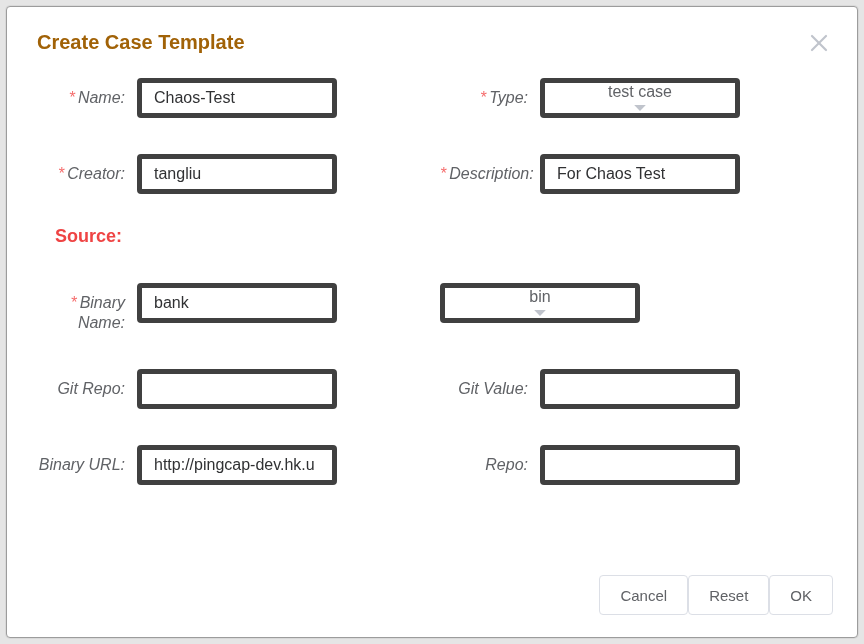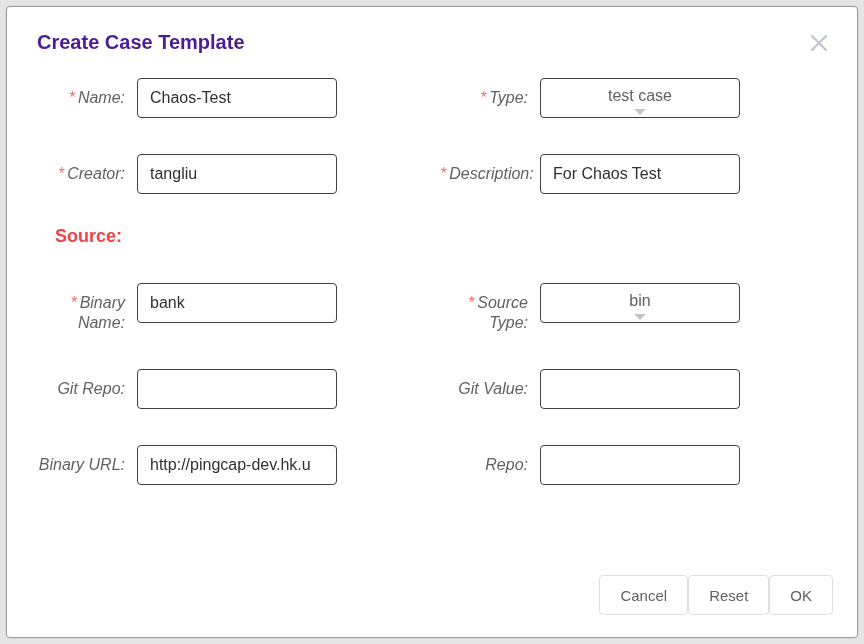--- a/index.html
+++ b/index.html
@@ -20,21 +20,21 @@
     display: flex;
     flex-direction: column;
   }
   .modal-header {
     padding: 24px 30px 0 30px;
     position: relative;
   }
   .modal-title {
     font-size: 20px;
     font-weight: 700;
-    color: #4c1d95;
+    color: #a16207;
   }
   .close-btn {
     position: absolute;
     top: 24px; right: 26px;
     width: 24px; height: 24px;
     cursor: pointer;
     color: #c0c4cc;
   }
   .close-btn svg { width: 24px; height: 24px; }
   .modal-body {
@@ -64,23 +64,23 @@
   .form-label .req {
     color: #f56c6c;
     margin-right: 3px;
   }
   .form-control {
     flex: 1;
   }
   .text-input, .select-input {
     width: 200px;
     height: 40px;
-    border: 1px solid #404040;
+    border: 5px solid #404040;
     border-radius: 4px;
-    padding: 8px 12px;
+    padding: 0 12px;
     font-size: 16px;
     color: #303133;
     background: #fff;
     outline: none;
     font-family: inherit;
   }
   .select-input {
     display: flex;
     align-items: center;
     justify-content: space-between;
@@ -175,21 +175,20 @@
       <div class="section-title">Source:</div>
 
       <div class="form-item">
         <div class="form-label"><span class="req">*</span><span>Binary Name:</span></div>
         <div class="form-control">
           <input class="text-input" value="bank" style="">
         </div>
       </div>
 
       <div class="form-item">
-        <div class="form-label"><span class="req">*</span><span>Source Type:</span></div>
         <div class="form-control">
           <div class="select-input">
             <span>bin</span>
             <span class="arrow">
               <svg viewBox="0 0 12 12" fill="currentColor">
                   <path d="M1 3.5 L6 8.5 L11 3.5 Z"></path>
                 </svg>
             </span>
           </div>
         </div>

